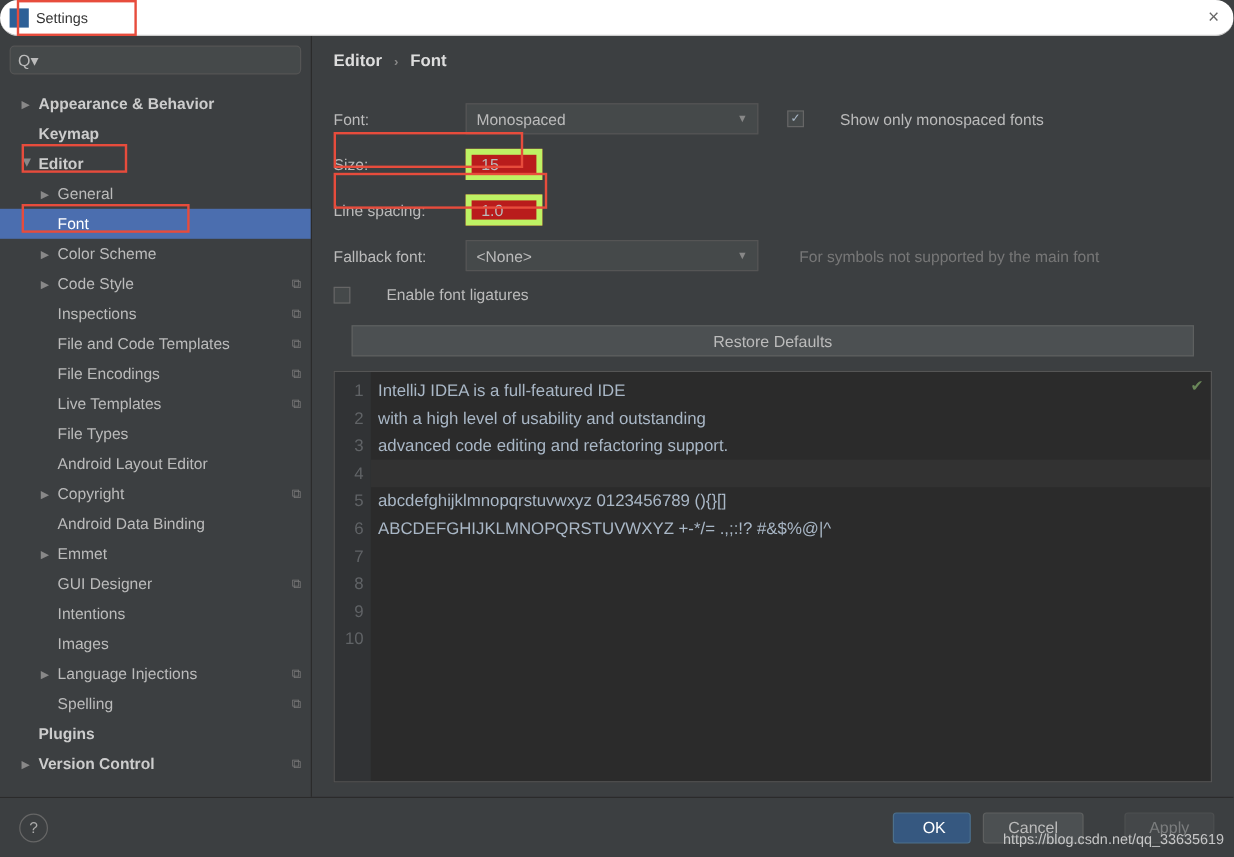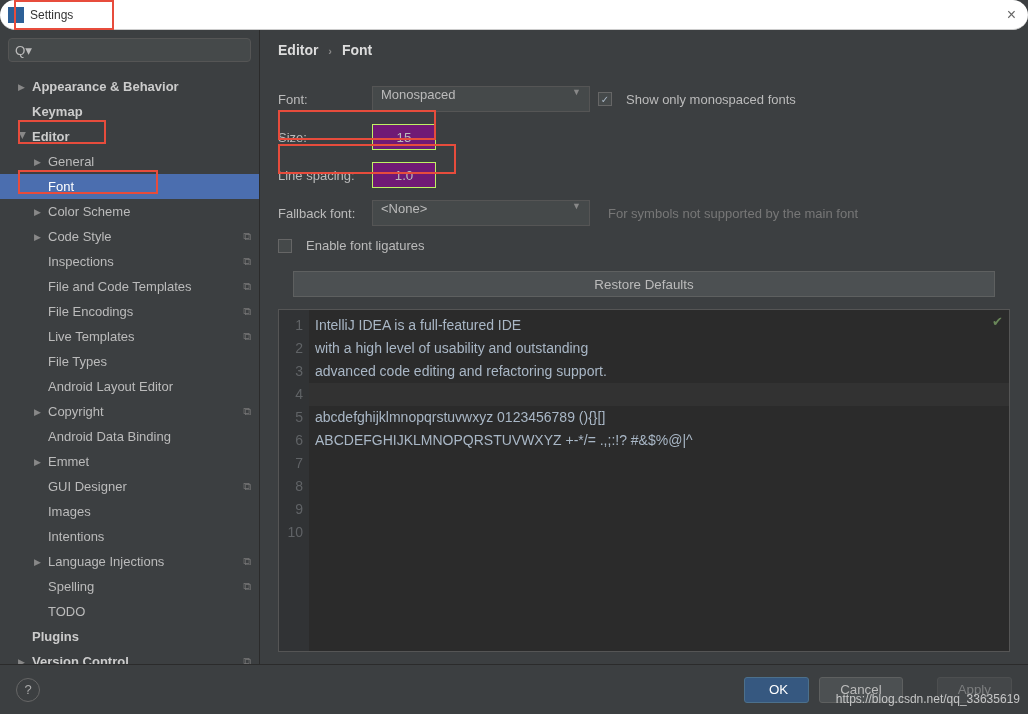--- a/index.html
+++ b/index.html
@@ -18,25 +18,25 @@
 .arrow { width:10px; display:inline-block; color:#888; font-size:9px; margin-right:4px; }
 .arrow.open { transform:rotate(90deg); }
 .tree-label { flex:1; }
 .tree-label.bold { font-weight:600; color:#ccc; }
 .copy-icon { color:#777; font-size:11px; margin-left:4px; }
 .indent-0 { padding-left:18px; }
 .indent-1 { padding-left:34px; }
 .content { flex:1; display:flex; flex-direction:column; padding:12px 18px; overflow:hidden; }
 .breadcrumb { color:#ddd; font-size:14px; font-weight:600; margin-bottom:28px; }
 .bc-sep { color:#888; margin:0 6px; font-size:11px; }
-.form-row { display:flex; align-items:center; margin-bottom:12px; gap:8px; }
+.form-row { display:flex; align-items:center; margin-bottom:12px; gap:24px; }
 .form-label { width:86px; color:#bbb; }
-.select { width:218px; height:26px; background:#45494a; border:1px solid #555; color:#bbb; padding:0 8px; display:flex; justify-content:space-between; cursor:pointer; }
+.select { width:244px; height:26px; background:#45494a; border:1px solid #555; color:#bbb; padding:0 8px; display:flex; align-items:center; justify-content:space-between; cursor:pointer; }
 .select-arrow { font-size:9px; color:#888; }
-.input { height:26px; background:#701a75; border:1px solid #bef264; color:#bbb; padding:0 8px;text-align:center; }
+.input { height:26px; background:#b91c1c; border:5px solid #bef264; color:#bbb; padding:0 8px; }
 .input.small { width:64px; }
 .checkbox { width:14px; height:14px; border:1px solid #666; background:#45494a; display:inline-flex; align-items:center; justify-content:center; margin-right:6px; font-size:10px; color:#a9b7c6; }
 .check-label { color:#bbb; }
 .hint { color:#777; margin-left:10px; }
 .restore-btn { height:26px; padding:0 14px; background:#4c5052; border:1px solid #5e6060; color:#bbb; cursor:pointer; margin:6px 15px 12px; }
 .preview { flex:1; background:#2b2b2b; border:1px solid #555; position:relative; font-family:"Courier New",monospace; font-size:14px; overflow:hidden; }
 .gutter { position:absolute; left:0; top:0; bottom:0; width:30px; background:#313335; color:#606366; text-align:right; padding:4px 6px 0 0; line-height:23px; }
 .code { position:absolute; left:30px; top:0; right:0; color:#a9b7c6; padding:4px 6px; line-height:23px; white-space:pre; }
 .code-hl { background:#323232; display:block; margin:0 -6px; padding:0 6px; }
 .checkmark { position:absolute; top:4px; right:6px; color:#6a8759; font-size:13px; }
@@ -134,39 +134,35 @@
           <span class="arrow">▶</span>
           <span class="tree-label">Emmet</span>
         </div>
         <div class="tree-item indent-1">
           <span class="arrow"></span>
           <span class="tree-label">GUI Designer</span>
           <span class="copy-icon">⧉</span>
         </div>
         <div class="tree-item indent-1">
           <span class="arrow"></span>
+          <span class="tree-label">Intentions</span>
+        </div>
+        <div class="tree-item indent-1">
+          <span class="arrow"></span>
           <span class="tree-label">Images</span>
         </div>
         <div class="tree-item indent-1">
-          <span class="arrow"></span>
-          <span class="tree-label">Intentions</span>
-        </div>
-        <div class="tree-item indent-1">
           <span class="arrow">▶</span>
           <span class="tree-label">Language Injections</span>
           <span class="copy-icon">⧉</span>
         </div>
         <div class="tree-item indent-1">
           <span class="arrow"></span>
           <span class="tree-label">Spelling</span>
           <span class="copy-icon">⧉</span>
-        </div>
-        <div class="tree-item indent-1">
-          <span class="arrow"></span>
-          <span class="tree-label">TODO</span>
         </div>
         <div class="tree-item indent-0">
           <span class="arrow"></span>
           <span class="tree-label bold">Plugins</span>
         </div>
         <div class="tree-item indent-0">
           <span class="arrow">▶</span>
           <span class="tree-label bold">Version Control</span>
           <span class="copy-icon">⧉</span>
         </div>

